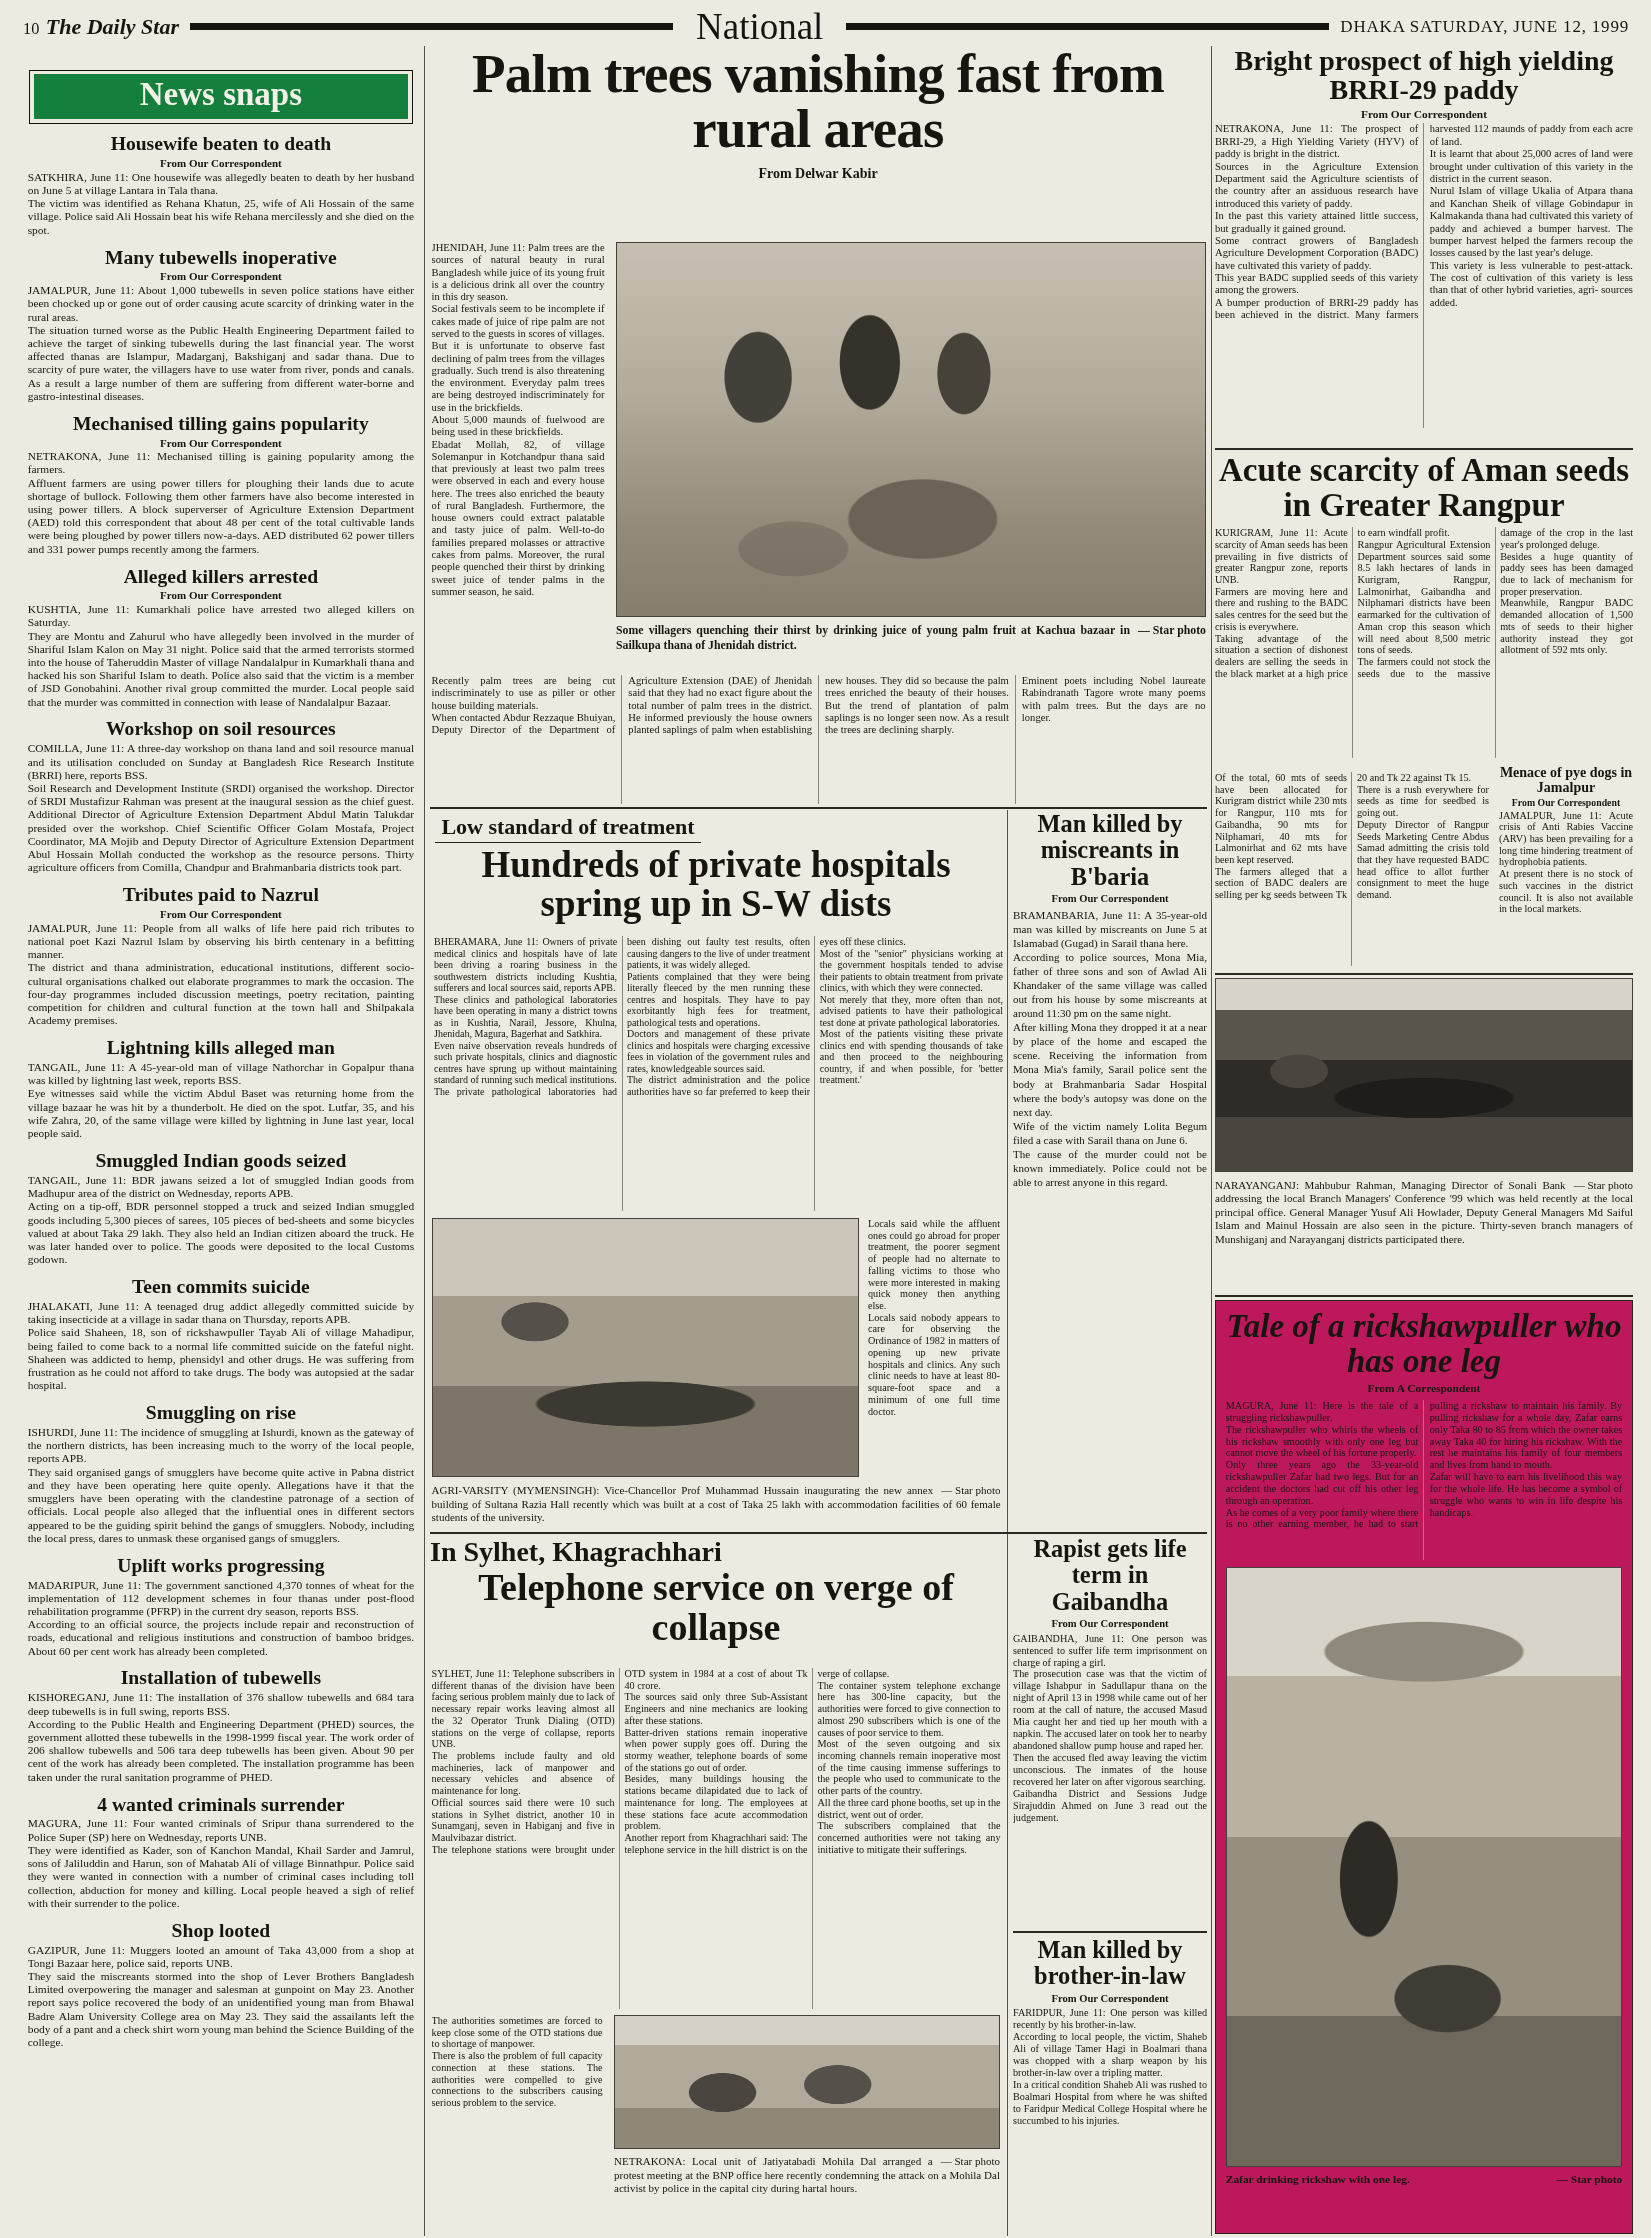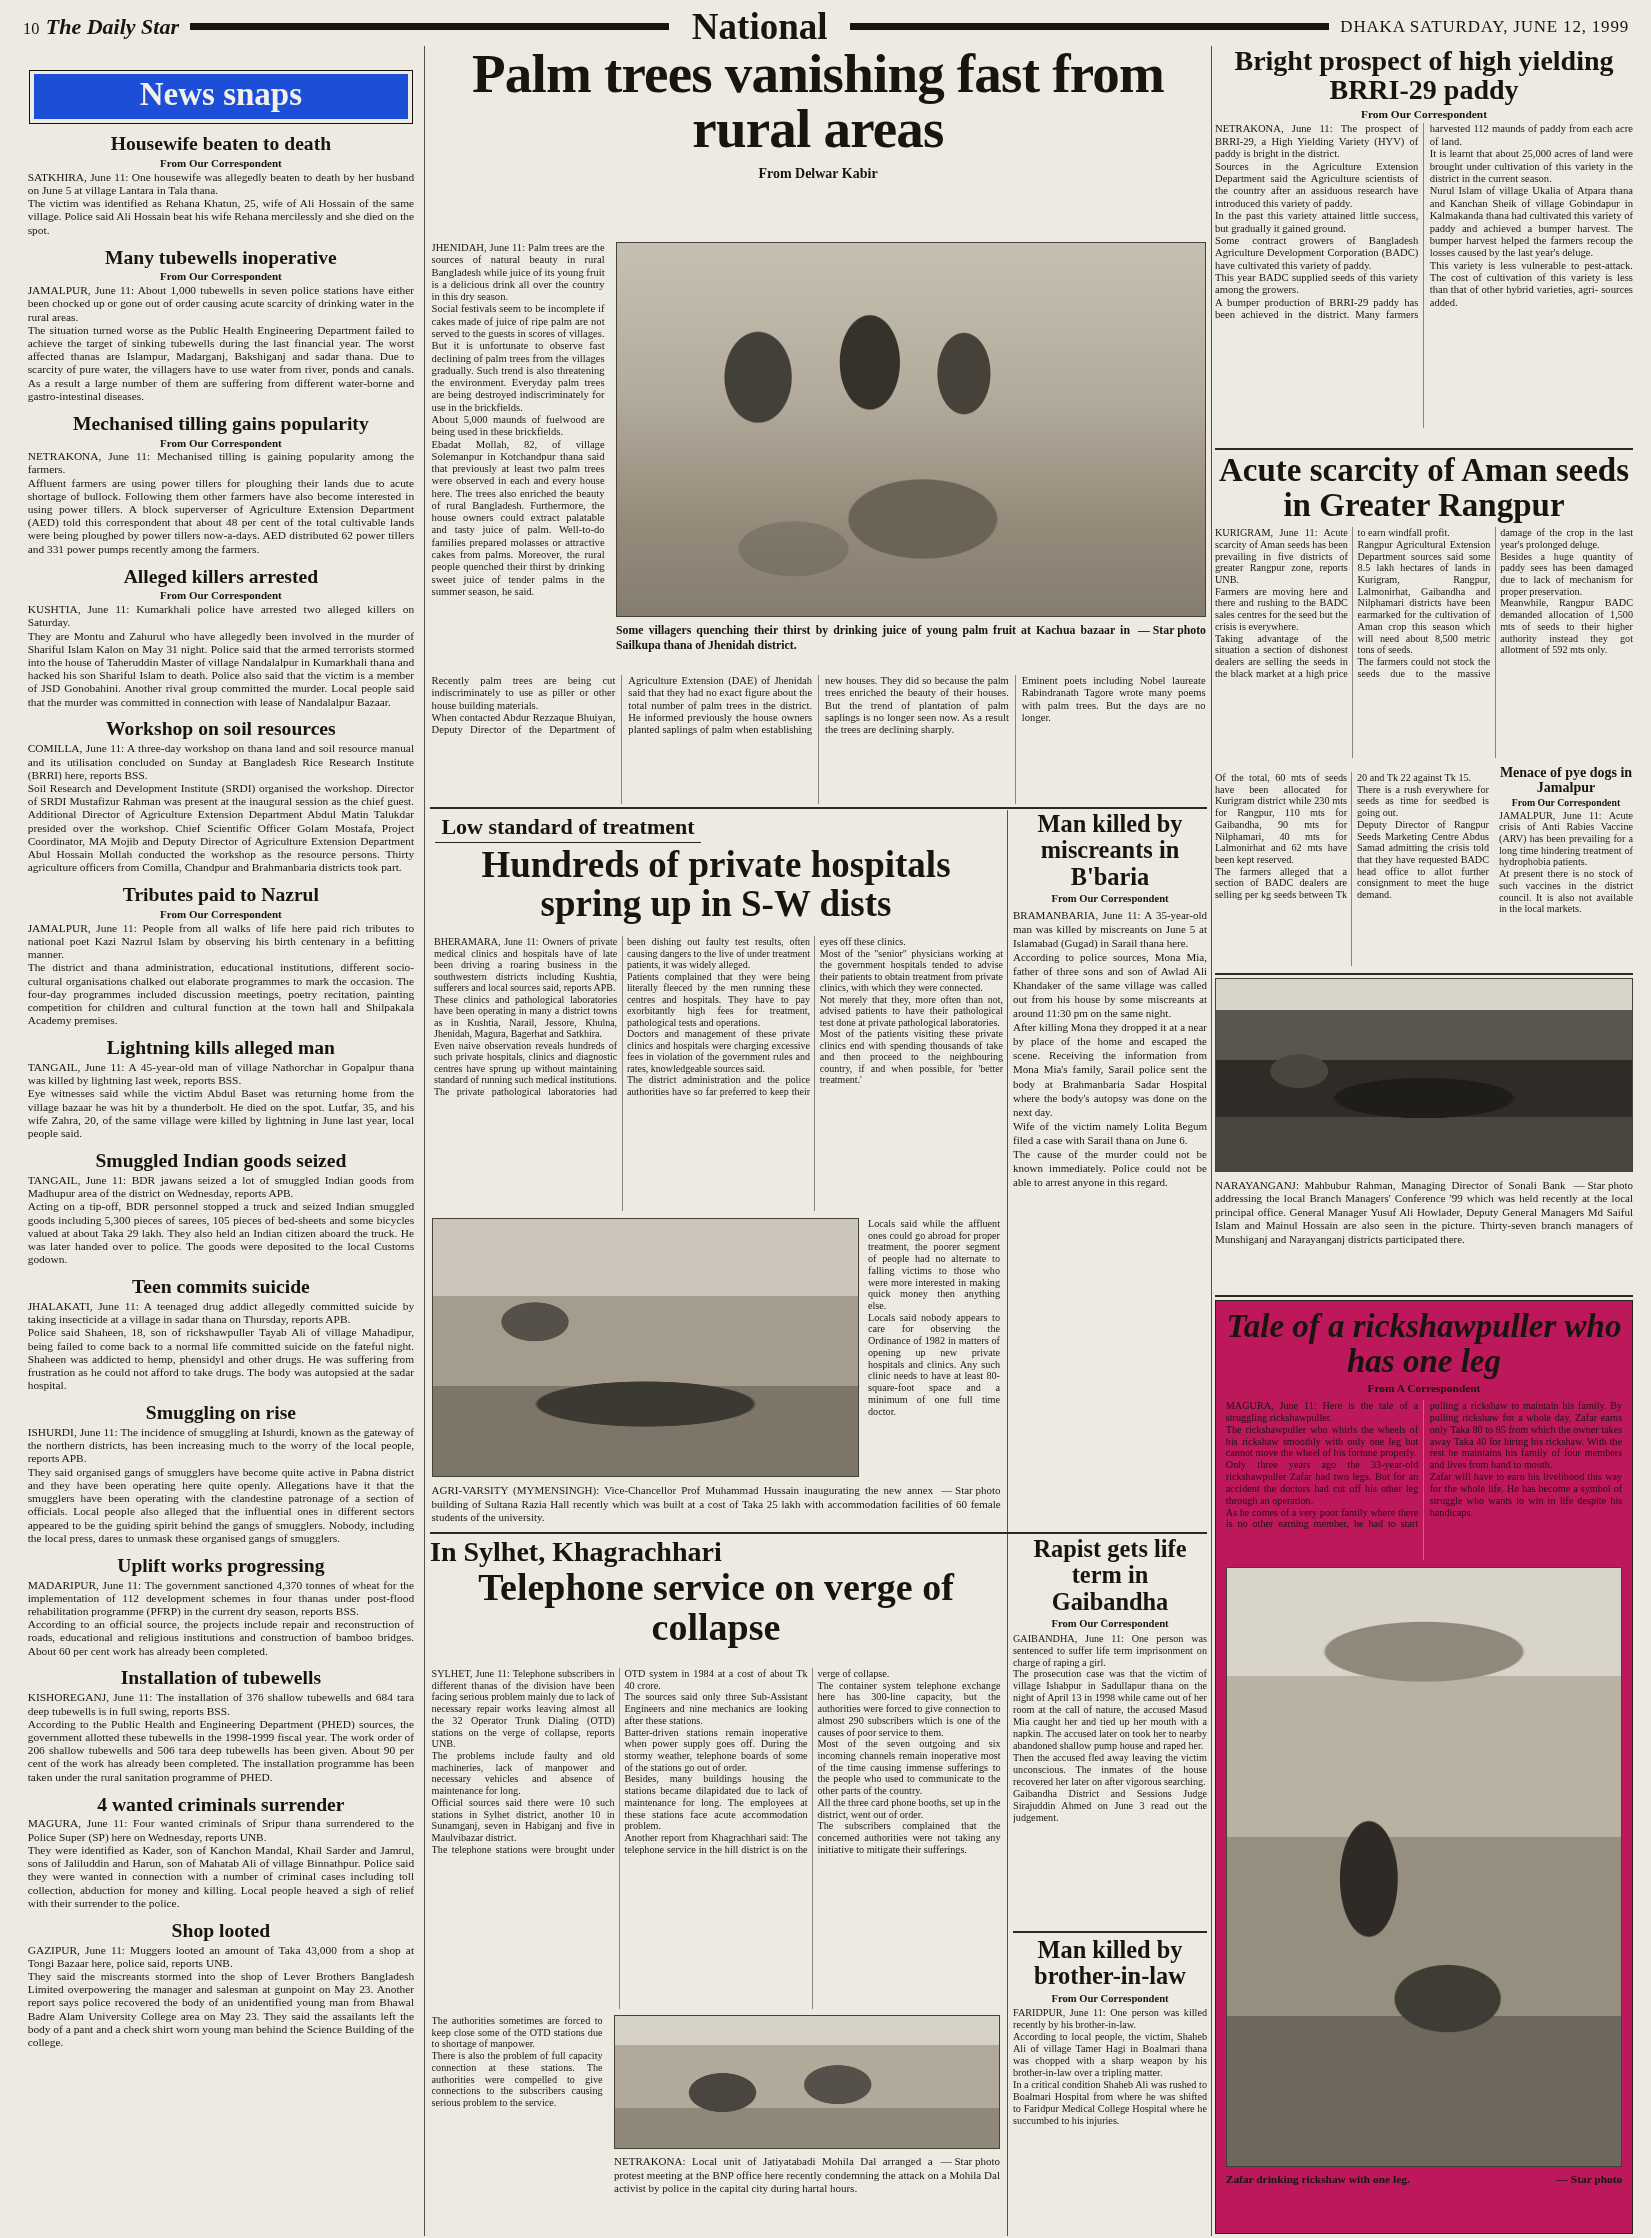--- a/index.html
+++ b/index.html
@@ -19,35 +19,35 @@
   #hr4{left:1215px;top:973px;width:418px}
   #hr5{left:1215px;top:1295px;width:418px}
   #hr6{left:1013px;top:1931px;width:194px}
 
   
   .masthead{position:absolute;left:23px;top:8.1px;width:1606px;height:37px;display:flex;align-items:center;gap:11.4px}
   .mh-left{display:flex;align-items:baseline;gap:6.5px;white-space:nowrap}
   .mh-num{font-size:16.3px}
   .mh-paper{font-size:22px;font-weight:bold;font-style:italic}
   .mh-bar{flex:1;height:6.5px;background:#17150f}
-  .mh-section{font-size:37px;font-weight:bold;padding:0 11.4px;line-height:1}
+  .mh-section{font-size:37px;font-weight:normal;padding:0 11.4px;line-height:1}
   .mh-right{font-size:17px;white-space:nowrap;letter-spacing:0.8px}
 
   
   .body{text-align:justify;white-space:pre-line;overflow:hidden}
   .byline{font-weight:bold;text-align:center}
   .byline:empty{display:none}
   .caption{text-align:justify;line-height:1.24;white-space:pre-line}
   .credit{float:right;padding-left:8.1px}
   .ph{border:0.8px solid #44403a}
 
   
   #snaps{position:absolute;left:24.4px;top:70px;width:393px;height:2164px;overflow:hidden;padding:0 3.3px}
   #snaps-title{margin:0 1.6px;border:1.6px solid #14120d;padding:3.3px;background:#edeae2}
-  #snaps-title .inner{background:#1d4ed8;color:#f3f0e8;font-size:33px;font-weight:bold;text-align:center;padding:1.6px 0 6.5px}
+  #snaps-title .inner{background:#15803d;color:#f3f0e8;font-size:33px;font-weight:bold;text-align:center;padding:1.6px 0 6.5px}
   .snap{margin-top:10.6px}
   .snap h3{font-size:19.6px;line-height:1.05;text-align:center;margin-bottom:2.4px}
   .snap .byline{font-size:11px;margin:0.8px 0 1.6px}
   .snap .body{font-size:11.4px;line-height:1.16}
 
   
   #palm{position:absolute;left:430px;top:46px;width:776px;height:761px}
   #palm-head{font-size:55px;line-height:1.0;text-align:center;letter-spacing:-0.8px;font-weight:bold}
   #palm-by{font-size:14px;margin-top:9.8px}
   #palm-c1{position:absolute;left:1.6px;top:196px;width:173px;height:414px;font-size:10.6px;line-height:1.16}

